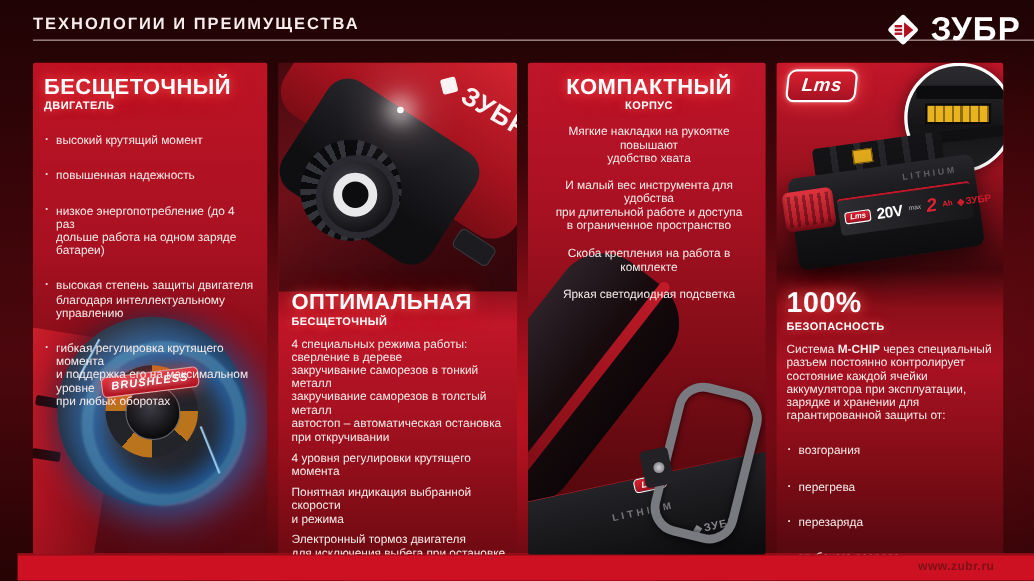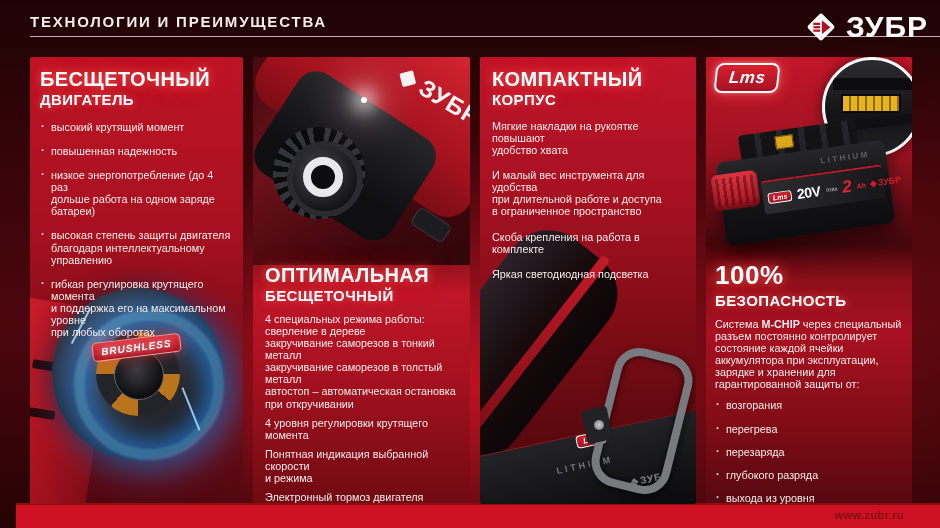--- a/index.html
+++ b/index.html
@@ -15,30 +15,30 @@
   
   .hdr-title{position:absolute;left:30px;top:13px;font-size:15px;font-weight:700;color:#f6ecec;letter-spacing:1.8px;}
   .hdr-line{position:absolute;left:30px;right:0;top:36px;height:1px;background:rgba(250,235,235,.75);}
   .brand{position:absolute;right:12px;top:4px;height:46px;display:flex;align-items:center;gap:8px;}
   .brand-name{font-size:30px;font-weight:800;color:#fff;letter-spacing:1px;}
   
   .panels{position:absolute;left:30px;top:57px;width:882px;height:447px;display:flex;gap:10px;}
   .panel{position:relative;overflow:hidden;border-radius:2px;}
   .panel.p1{width:213px;background:linear-gradient(180deg,#bd1425 0%,#a81121 38%,#840d18 62%,#520810 100%);}
   .panel.p2{width:217px;background:linear-gradient(180deg,#4a080e 0%,#6b0c13 40%,#c01628 53%,#a51120 72%,#6f0a12 100%);}
-  .panel.p3{width:216px;background:linear-gradient(180deg,#c0152a 0%,#a81122 30%,#7c0c16 62%,#440709 100%);}
+  .panel.p3{width:216px;background:linear-gradient(180deg,#c0152a 0%,#a81122 30%,#7c0c16 62%,#440709 100%);text-align:center;}
   .panel.p4{width:206px;background:linear-gradient(180deg,#c21629 0%,#9c1220 22%,#45070c 42%,#8c0f1a 50%,#a81122 62%,#7c0c15 84%,#560810 100%);}
   .p-text{position:relative;z-index:2;}
   .p-title{font-size:20px;font-weight:800;color:#fff;letter-spacing:.4px;line-height:1.05;
            text-shadow:0 0 10px rgba(255,90,90,.95),0 0 22px rgba(255,40,40,.7);}
-  .p-sub{font-size:15px;font-weight:700;color:#fff;letter-spacing:.4px;margin-top:1px;
+  .p-sub{font-size:10px;font-weight:700;color:#fff;letter-spacing:.4px;margin-top:1px;
          text-shadow:0 0 9px rgba(255,90,90,.9);}
   .body-txt{font-size:10.8px;line-height:1.12;color:#f7ebeb;}
   ul.feat{list-style:none;margin:0;padding:0;}
-  ul.feat li{position:relative;padding-left:11px;margin-bottom:12px;white-space:pre-line;}
+  ul.feat li{position:relative;padding-left:11px;margin-bottom:12px;white-space:pre-line;margin-top:20px;}
   ul.feat li::before{content:"·";position:absolute;left:1px;top:-1px;font-weight:700;}
   .para{white-space:pre-line;margin:0 0 7px 0;}
   .para3{white-space:pre-line;margin:0 0 13px 0;}
   
   .p1 .p-text{padding:12px 10px 0 10px;}
   .p1 ul{margin-top:13px;}
   .motor{position:absolute;left:0;right:0;bottom:0;height:228px;z-index:1;}
   .motor .toolbody{position:absolute;left:-34px;top:26px;width:104px;height:210px;border-radius:18px;
       transform:rotate(9deg);background:linear-gradient(100deg,#d3202e 0%,#a6121f 60%,#7e0d16 100%);}
   .motor .vent{position:absolute;width:26px;height:9px;background:#2a080b;border-radius:2px;}

